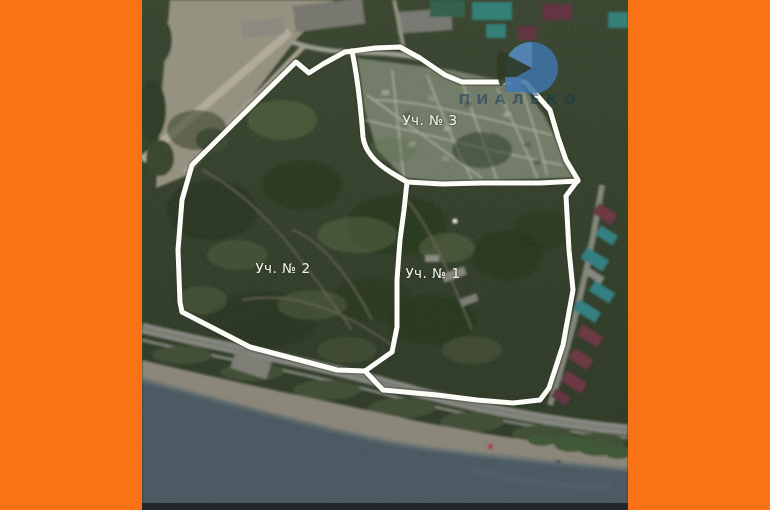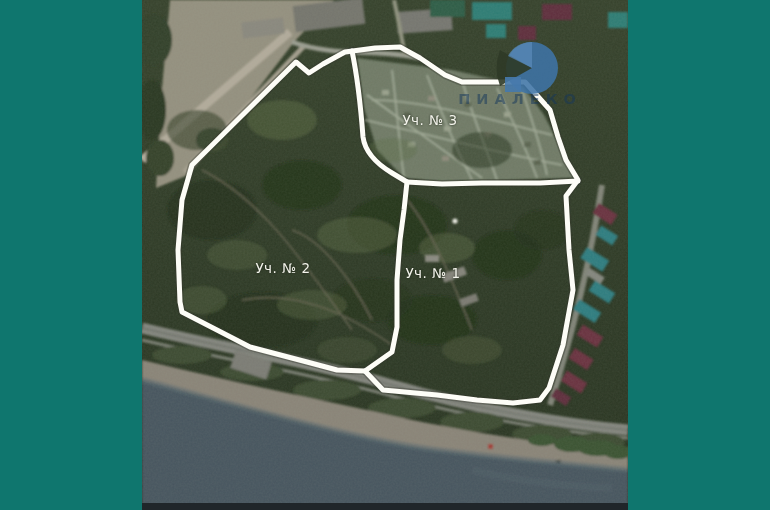--- a/index.html
+++ b/index.html
@@ -1,18 +1,18 @@
 <!DOCTYPE html>
 <html><head>
 <meta charset="utf-8">
 <style>
   html,body{margin:0;padding:0;}
   body{width:770px;height:510px;background:#ffffff;overflow:hidden;
        font-family:"DejaVu Sans","Liberation Sans",sans-serif;}
-  #stage{position:relative;width:770px;height:510px;background:#0f766e;}
+  #stage{position:relative;width:770px;height:510px;background:#f97316;}
   #map-figure{position:absolute;left:142px;top:0;width:486px;height:510px;}
   svg{display:block;}
   .plot-label{fill:#f4f4ec;font-size:13.5px;letter-spacing:.5px;
               filter:drop-shadow(0 0 1px rgba(20,25,15,.75));}
   .wm-text{fill:#14365c;font-size:14.5px;font-weight:bold;letter-spacing:6px;opacity:.5;}
 </style>
 </head>
 <body>
 
 <div id="stage">

